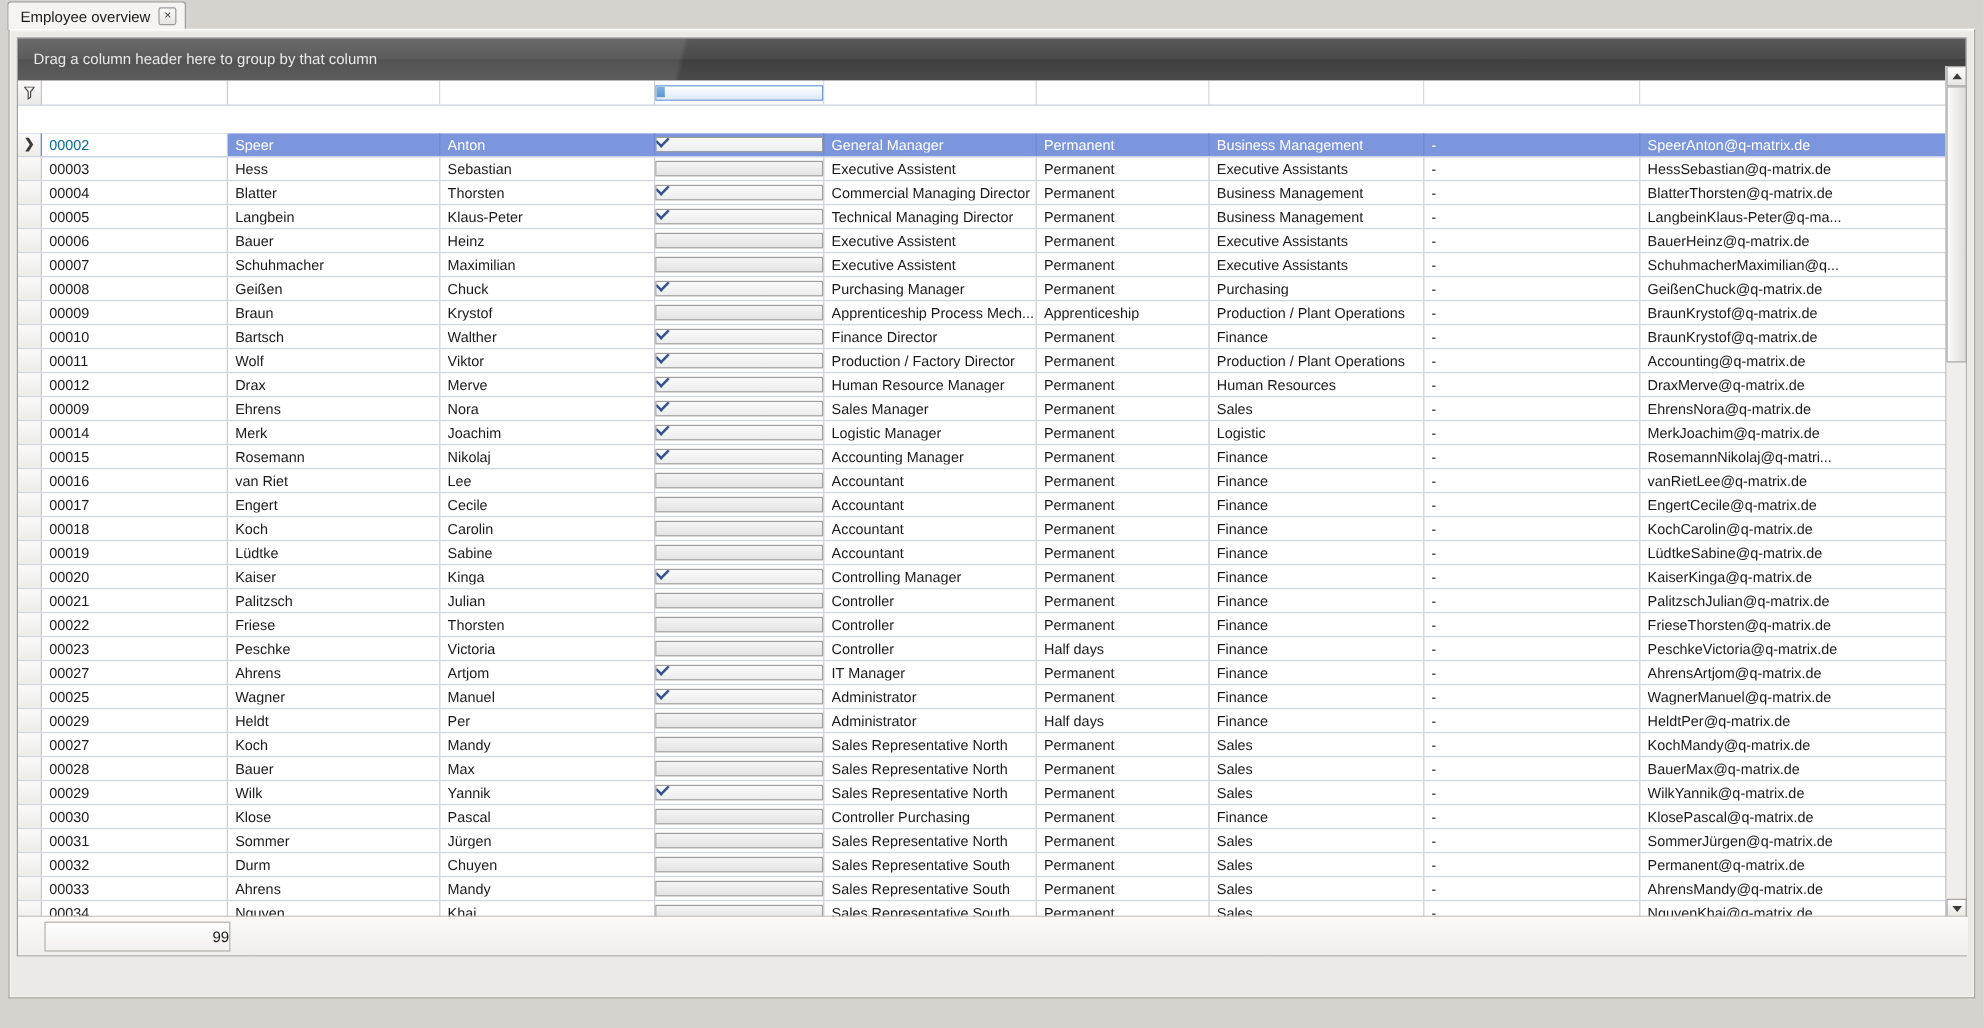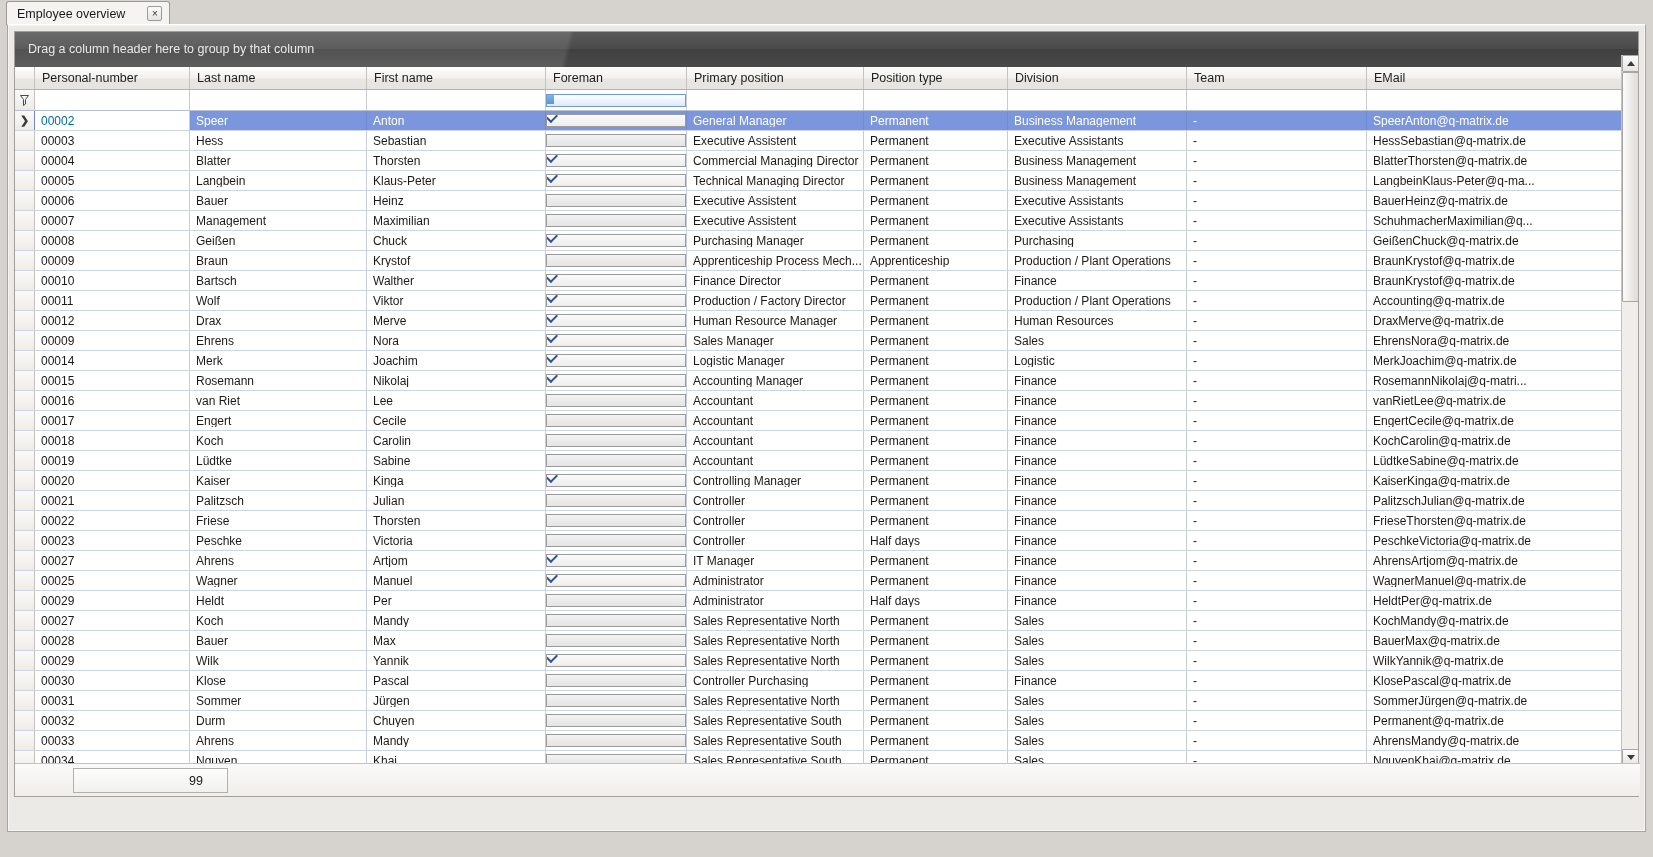--- a/index.html
+++ b/index.html
@@ -13,21 +13,21 @@
   body { font-size: 12px; color: #1a1a1a; }
 
   
   #tabstrip {
     position: absolute; left: 0; top: 0; width: 1653px; height: 25px;
     background: #d6d3ce;
   }
   .tab {
     position: absolute; left: 6px; top: 1px;
     height: 24px;
-    display: flex; align-items: center; gap: 22px;
+    display: flex; align-items: center; gap: 7px;
     padding: 0 7px 0 10px;
     background: #f5f4f2;
     border: 1px solid #9a9a9a;
     border-bottom: none;
     border-radius: 3px 3px 0 0;
     font-size: 12.5px;
     color: #1a1a1a;
   }
   .tab-close {
     width: 15px; height: 15px;
@@ -183,52 +183,40 @@
     width: 1625px; height: 33px;
     background: linear-gradient(180deg,#fbfaf9 0%,#f0eeea 100%);
     border-top: 1px solid #c5c2bd;
   }
   #summary-cell {
     position: absolute; left: 22px; top: 4px;
     width: 155px; height: 25px;
     background: linear-gradient(180deg,#fdfdfd,#f2f1ef);
     border: 1px solid #b4b1ac;
     display: flex; align-items: center; justify-content: flex-end;
-    padding-right: 24px; font-size: 12.5px; color: #1a1a1a; margin-left: 36px;
+    padding-right: 0; font-size: 12.5px; color: #1a1a1a;
   }
 </style>
 </head>
 <body>
 
 <div id="tabstrip">
   <div class="tab">
     <span>Employee overview</span>
     <span class="tab-close">×</span>
   </div>
 </div>
 
 <div id="frame">
   <div id="gridwrap">
 
     <div id="grouppanel">
       <div id="grouppanel-text">Drag a column header here to group by that column</div>
     </div>
 
-    <div id="headerrow">
-      <div class="cell c-ind"></div>
-      <div class="cell c-num">Personal-number</div>
-      <div class="cell c-last">Last name</div>
-      <div class="cell c-first">First name</div>
-      <div class="cell c-fore">Foreman</div>
-      <div class="cell c-pos">Primary position</div>
-      <div class="cell c-ptype">Position type</div>
-      <div class="cell c-div">Division</div>
-      <div class="cell c-team">Team</div>
-      <div class="cell c-mail">EMail</div>
-    </div>
 
     <div id="filterrow">
       <div class="cell c-ind">
         <svg class="funnel-icon" width="9" height="11" viewBox="0 0 9 11">
           <path d="M0.5 0.5 H8.5 L5.5 4.5 V9 L3.5 10.5 V4.5 Z" fill="none" stroke="#4a4a4a" stroke-width="1"></path>
         </svg>
       </div>
       <div class="cell c-num"></div>
       <div class="cell c-last"></div>
       <div class="cell c-first"></div>
@@ -392,21 +380,21 @@
           <div class="cell c-mail">
             <span>BauerHeinz@q-matrix.de</span>
           </div>
         </div>
         <div class="drow">
           <div class="cell c-ind"></div>
           <div class="cell c-num">
             <span>00007</span>
           </div>
           <div class="cell c-last">
-            <span>Management</span>
+            <span>Schuhmacher</span>
           </div>
           <div class="cell c-first">
             <span>Maximilian</span>
           </div>
           <div class="cell c-fore">
             <span class="cb"></span>
           </div>
           <div class="cell c-pos">
             <span>Executive Assistent</span>
           </div>

